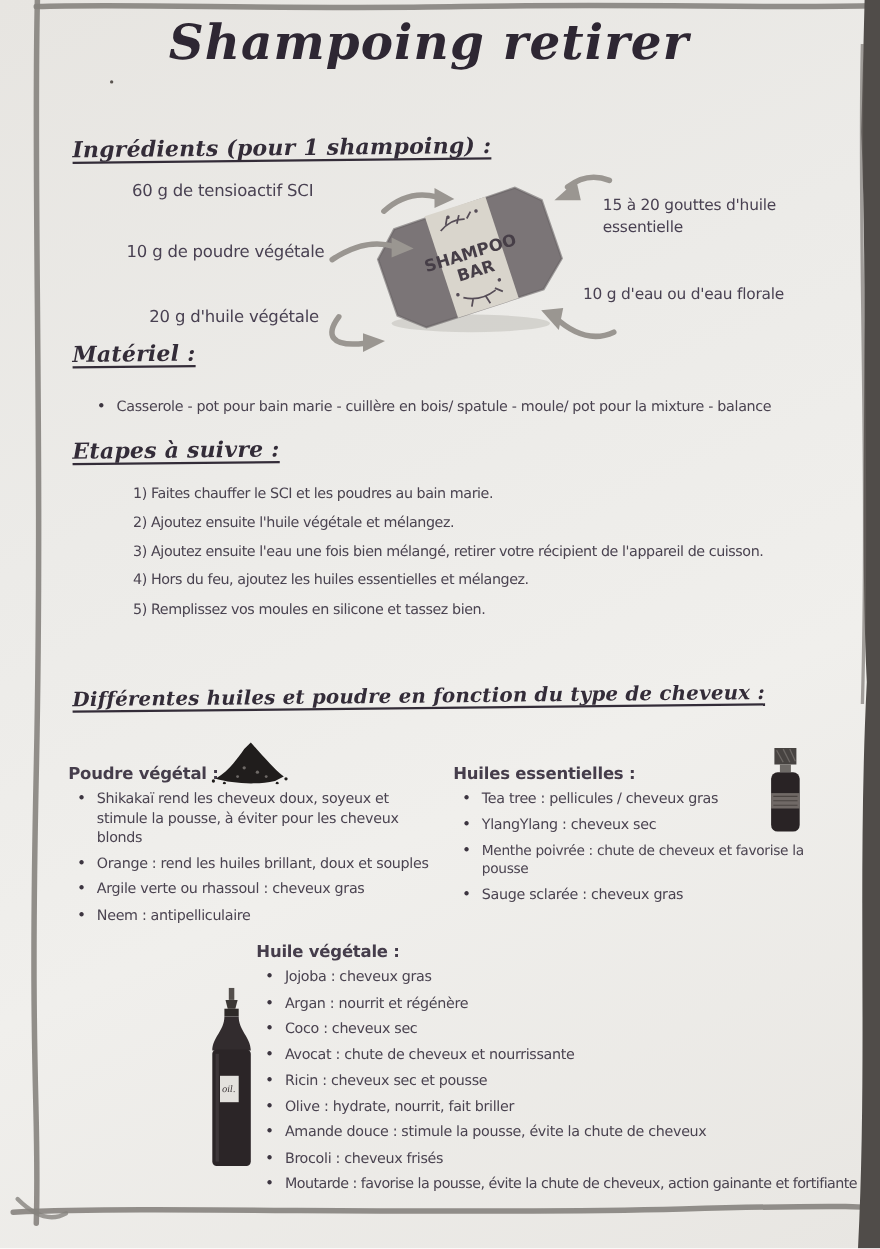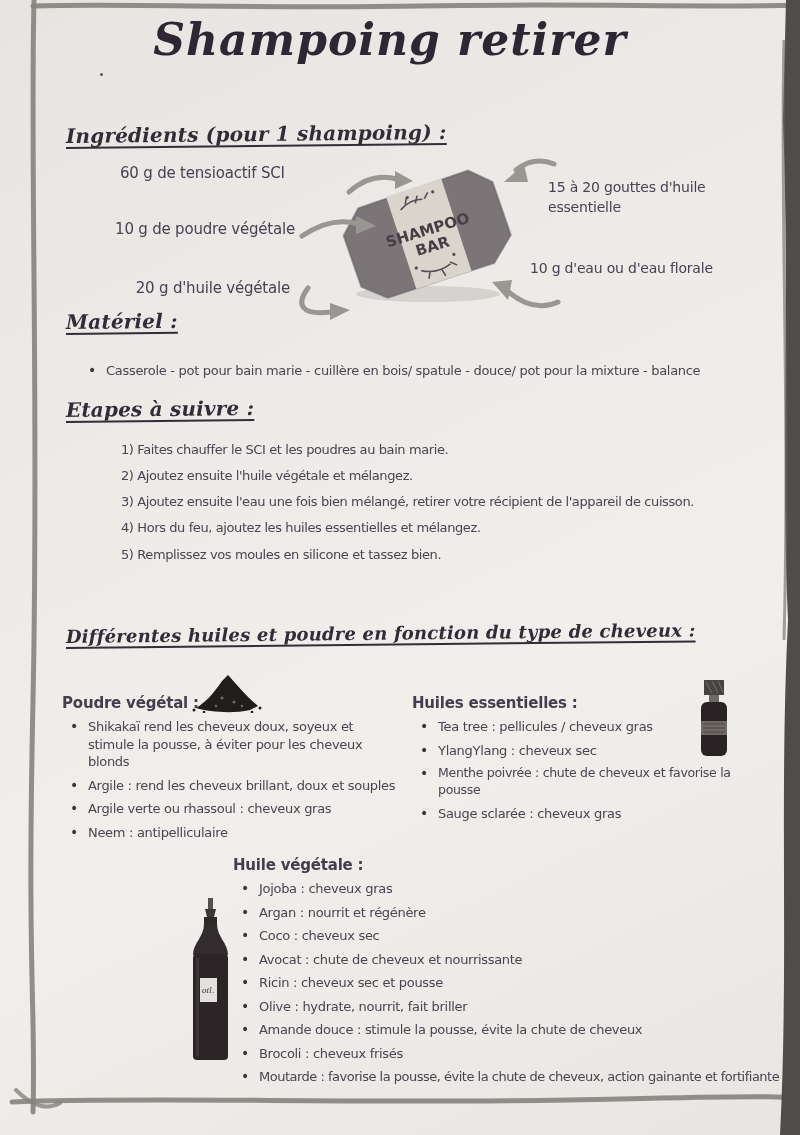--- a/index.html
+++ b/index.html
@@ -107,39 +107,39 @@
     <path d="M56,10 Q36,2 18,16" fill="none" stroke="#9a9691" stroke-width="5" stroke-linecap="round"></path>
     <polygon points="26,10 6,28 30,28" fill="#9a9691"></polygon>
   </svg>
   <svg class="abs" style="left:484px;top:272px;" width="82" height="40" viewBox="0 0 82 40">
     <path d="M74,30 Q48,42 20,16" fill="none" stroke="#9a9691" stroke-width="5" stroke-linecap="round"></path>
     <polygon points="28,8 8,10 24,28" fill="#9a9691"></polygon>
   </svg>
 
   <div class="abs script-head" style="left:66px;top:310px;font-size:20px;">Matériel :</div>
   <ul class="blist abs" style="left:80px;top:356px;width:695px;">
-    <li style="white-space:nowrap;">Casserole - pot pour bain marie - cuillère en bois/ spatule - douce/ pot pour la mixture - balance</li>
+    <li style="white-space:nowrap;">Casserole - pot pour bain marie - cuillère en bois/ spatule - moule/ pot pour la mixture - balance</li>
   </ul>
 
   <div class="abs script-head" style="left:66px;top:398px;font-size:20px;">Etapes à suivre :</div>
   <ol class="steps abs" style="left:121px;top:440px;width:660px;">
     <li>1) Faites chauffer le SCI et les poudres au bain marie.</li>
     <li>2) Ajoutez ensuite l'huile végétale et mélangez.</li>
     <li>3) Ajoutez ensuite l'eau une fois bien mélangé, retirer votre récipient de l'appareil de cuisson.</li>
     <li>4) Hors du feu, ajoutez les huiles essentielles et mélangez.</li>
     <li>5) Remplissez vos moules en silicone et tassez bien.</li>
   </ol>
 
   <div class="abs script-head" style="left:66px;top:626px;font-size:18px;">Différentes huiles et poudre en fonction du type de cheveux :</div>
 
   <div class="abs" style="left:62px;top:694px;width:340px;">
     <div class="sub-head">Poudre végétal :</div>
     <ul class="blist">
       <li>Shikakaï  rend les cheveux doux, soyeux et stimule la pousse, à éviter pour les cheveux blonds</li>
-      <li>Argile : rend les cheveux brillant, doux et souples</li>
+      <li>Orange : rend les huiles brillant, doux et souples</li>
       <li>Argile verte ou rhassoul : cheveux gras</li>
       <li>Neem : antipelliculaire</li>
     </ul>
   </div>
 
   <svg class="abs" style="left:192px;top:668px;" width="70" height="45" viewBox="0 0 70 45">
     <path d="M4,40 C14,34 21,26 30,13 L36,7 C44,16 56,30 66,38 L58,42 C40,46 18,44 4,40 Z" fill="#201d1c"></path>
     <circle cx="2" cy="42" r="1.5" fill="#201d1c"></circle>
       <circle cx="68" cy="40" r="1.5" fill="#201d1c"></circle>
     <circle cx="12" cy="44" r="1.3" fill="#201d1c"></circle>

